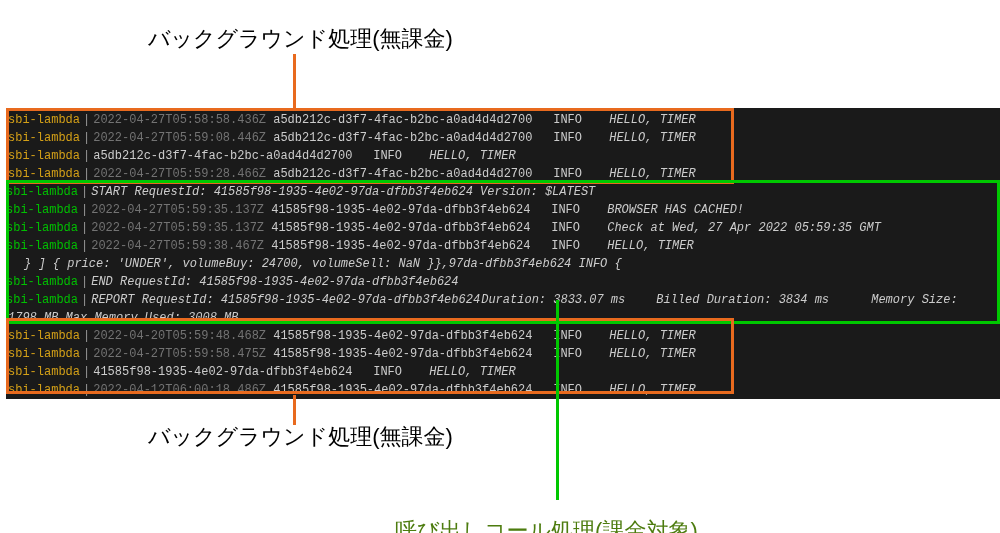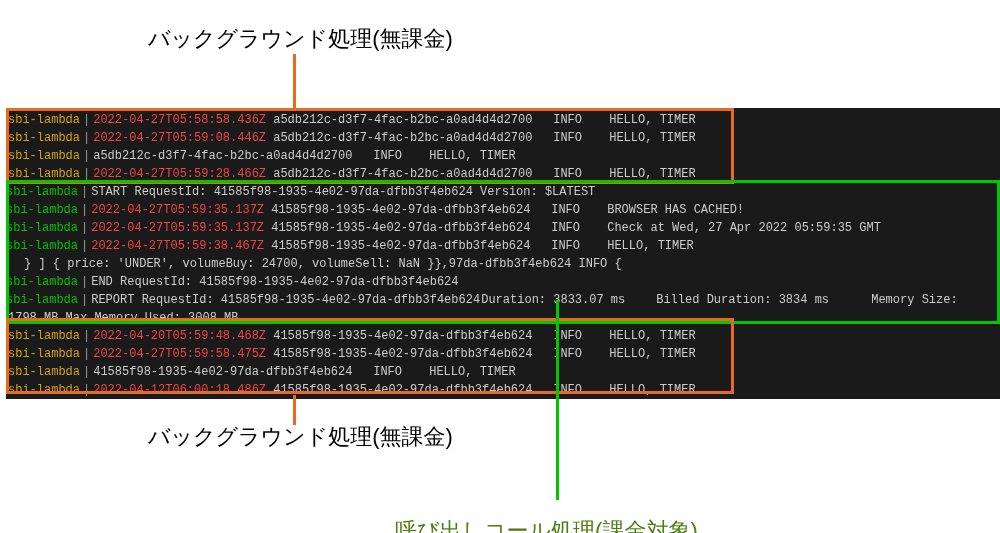--- a/index.html
+++ b/index.html
@@ -81,30 +81,31 @@
     }
     .source {
       color: #d4a017;
       padding-left: 2px;
     }
     .pipe {
       color: #999;
       margin: 0 3px;
     }
     .ts {
-      color: #ef4444;
+      color: #737373;
     }
     .id {
       color: #ccc;
     }
     .level {
       color: #ccc;
     }
     .msg {
       color: #ccc;
+      font-style: italic;
     }
     .green-source {
       color: #00c000;
     }
     .box-orange-top {
       position: absolute;
       top: 108px;
       left: 6px;
       width: 728px;
       height: 76px;

